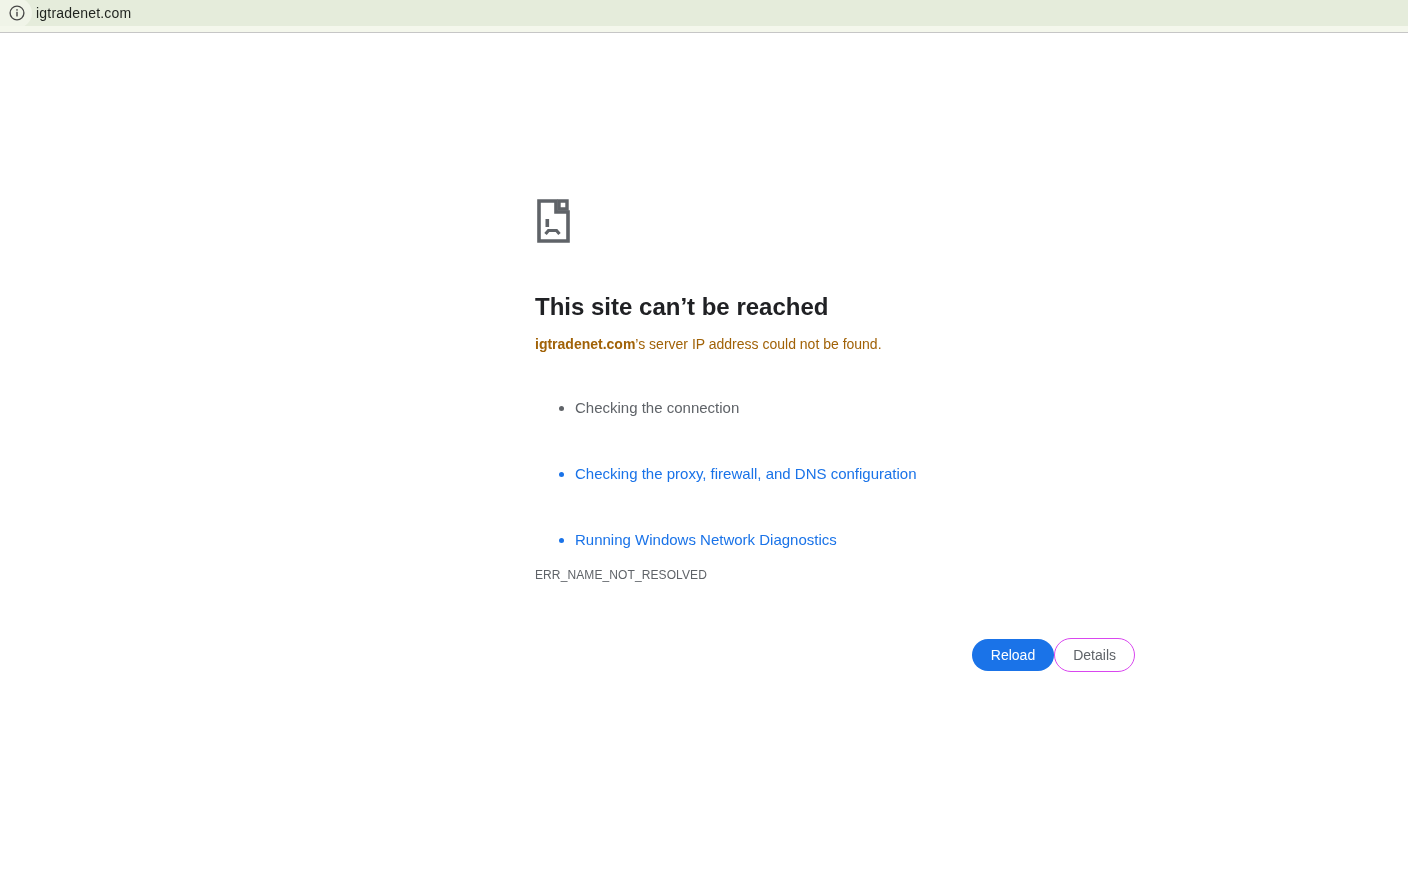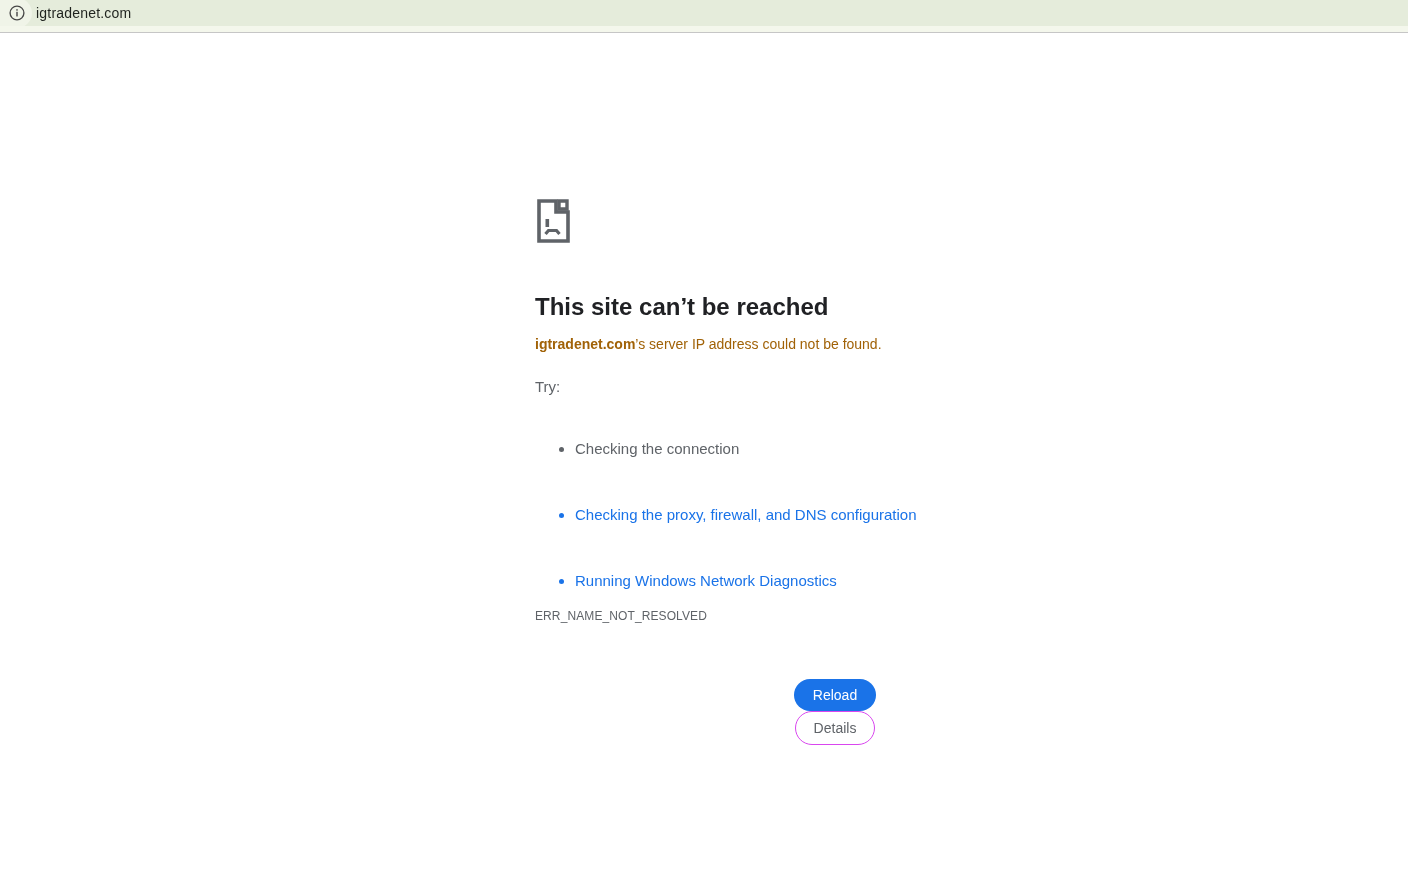--- a/index.html
+++ b/index.html
@@ -95,21 +95,20 @@
     color: #5f6368;
     letter-spacing: .1px;
   }
 
   .button-row {
     margin-top: 56px;
     display: flex;
     justify-content: flex-end;
     align-items: center;
     width: 600px;
-    flex-direction: column;
   }
   .reload-btn {
     background: #1a73e8;
     color: #ffffff;
     border: none;
     border-radius: 16px;
     padding: 8px 19px;
     font-size: 14px;
     font-family: "Liberation Sans", sans-serif;
     cursor: pointer;
@@ -147,21 +146,20 @@
     <path d="M4 3 H21 V14 H33 V43 H4 Z" fill="none" stroke="#5f6368" stroke-width="3.6" stroke-linejoin="miter"></path>
     <path d="M24 3 H32 V11 H24 Z" fill="none" stroke="#5f6368" stroke-width="3.4"></path>
     <rect x="10.5" y="21" width="3.6" height="8" fill="#5f6368"></rect>
     <path d="M10.5 36 L13.5 32.5 H21.5 L24.5 36" fill="none" stroke="#5f6368" stroke-width="3.2"></path>
   </svg>
 
   <h1 class="err-title">This site can’t be reached</h1>
 
   <p class="err-desc"><b>igtradenet.com</b><span>’s server IP address could not be found.</span></p>
 
-  <p class="try-label">Try:</p>
 
   <ul class="suggestions">
     <li><span>Checking the connection</span></li>
     <li class="link-item"><span>Checking the proxy, firewall, and DNS configuration</span></li>
     <li class="link-item"><span>Running Windows Network Diagnostics</span></li>
   </ul>
 
   <p class="error-code">ERR_NAME_NOT_RESOLVED</p>
 
   <div class="button-row">

